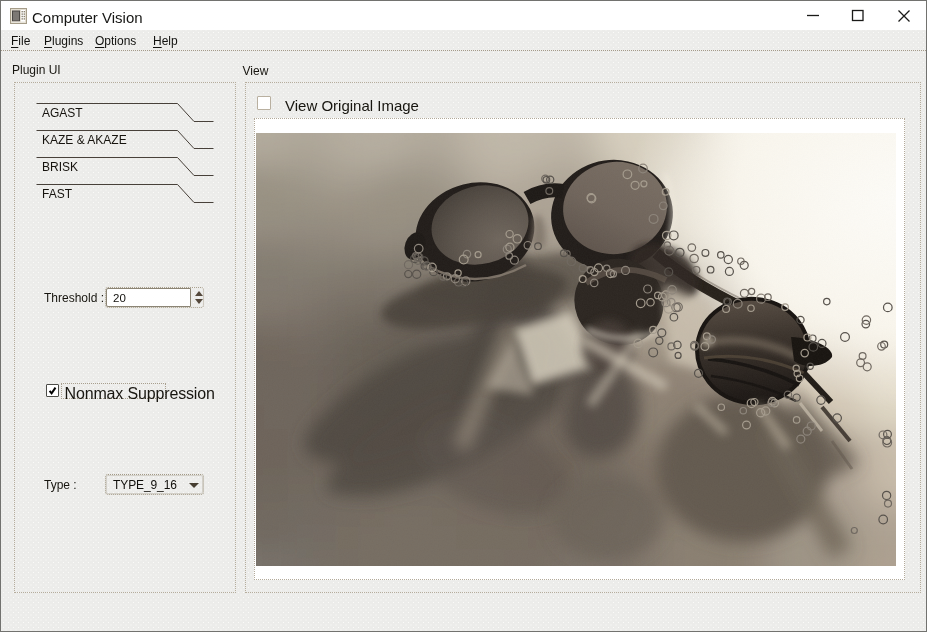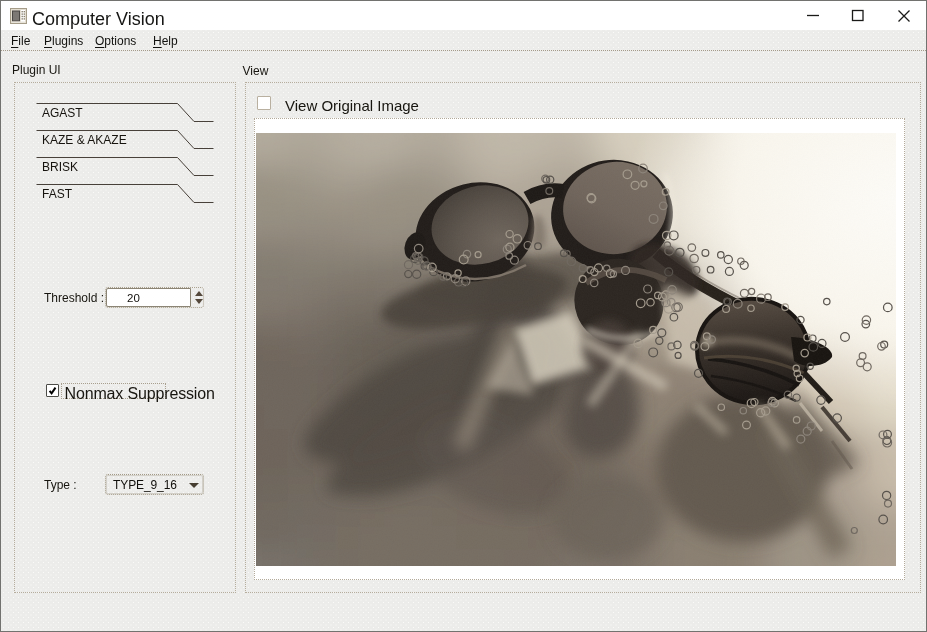--- a/index.html
+++ b/index.html
@@ -13,21 +13,21 @@
   .dots {
     background-color:#ececea;
     background-image:
       radial-gradient(circle, #fbfbf9 0.65px, rgba(255,255,255,0) 0.85px),
       radial-gradient(circle, #fbfbf9 0.65px, rgba(255,255,255,0) 0.85px);
     background-size:5px 5px, 5px 5px;
     background-position:0 0, 2.5px 2.5px;
   }
   .winborder { position:absolute; left:0; top:0; width:927px; height:632px; border:1px solid #72726f; pointer-events:none; z-index:50; }
   .titlebar { position:absolute; left:1px; top:1px; width:925px; height:29px; background:#ffffff; }
-  .title-text { position:absolute; left:31px; top:8px; font-size:18px; color:#161614; }
+  .title-text { position:absolute; left:31px; top:8px; font-size:15px; color:#161614; }
   .main { position:absolute; left:1px; top:30px; width:925px; height:601px; }
   .menubar { position:absolute; left:0; top:0; width:925px; height:21px; }
   .menu-item { position:absolute; top:4px; font-size:12px; color:#12120f;text-align:center; }
   .menu-sep { position:absolute; left:0; top:20px; width:925px; border-top:1px dotted #a49a89; }
   .grouplabel { position:absolute; font-size:12px; color:#17150f; }
   .groupbox { position:absolute; border:1px dotted #b6ad9d; }
   .u { text-decoration:underline; text-underline-offset:1.5px; }
 </style>
 </head>
 <body class="dots">
@@ -80,21 +80,21 @@
       <g font-family="Liberation Sans, sans-serif" font-size="12px" fill="#16130e">
         <text x="11" y="20">AGAST</text>
         <text x="11" y="47">KAZE &amp; AKAZE</text>
         <text x="11" y="74">BRISK</text>
         <text x="11" y="101">FAST</text>
       </g>
     </svg>
 
     <div style="position:absolute;left:43px;top:261px;font-size:12px;color:#17150f">Threshold :</div>
     <div style="position:absolute;left:104px;top:257px;width:99px;height:21px;border:1px dotted #aba290;border-radius:3px;background:transparent">
-      <div style="position:absolute;left:0;top:0;width:85px;height:19px;background:#fff;border:1px solid #8b8474;border-radius:2px 0 0 2px;font-size:11.5px;color:#12100c;padding:3px 0 0 20px">20</div>
+      <div style="position:absolute;left:0;top:0;width:85px;height:19px;background:#fff;border:1px solid #8b8474;border-radius:2px 0 0 2px;font-size:11.5px;color:#12100c;padding:3px 0 0 6px">20</div>
       <div style="position:absolute;left:89px;top:3px;width:0;height:0;border-left:4.5px solid transparent;border-right:4.5px solid transparent;border-bottom:5px solid #54483b"></div>
       <div style="position:absolute;left:89px;top:11px;width:0;height:0;border-left:4.5px solid transparent;border-right:4.5px solid transparent;border-top:5px solid #54483b"></div>
     </div>
 
     <div style="position:absolute;left:45px;top:354px;width:13px;height:13px;background:#fff;border:1px solid #4c4c48;border-radius:1px">
       <svg width="11" height="11" viewBox="0 0 11 11" style="position:absolute;left:0px;top:0px">
         <path d="M2.6 5.8 L4.6 8.3 L8.5 2.6" stroke="#000" stroke-width="2" fill="none"></path>
       </svg>
     </div>
     <div style="position:absolute;left:60px;top:352.5px;width:105px;height:16px;border:1px dotted #a89f8e"></div>

